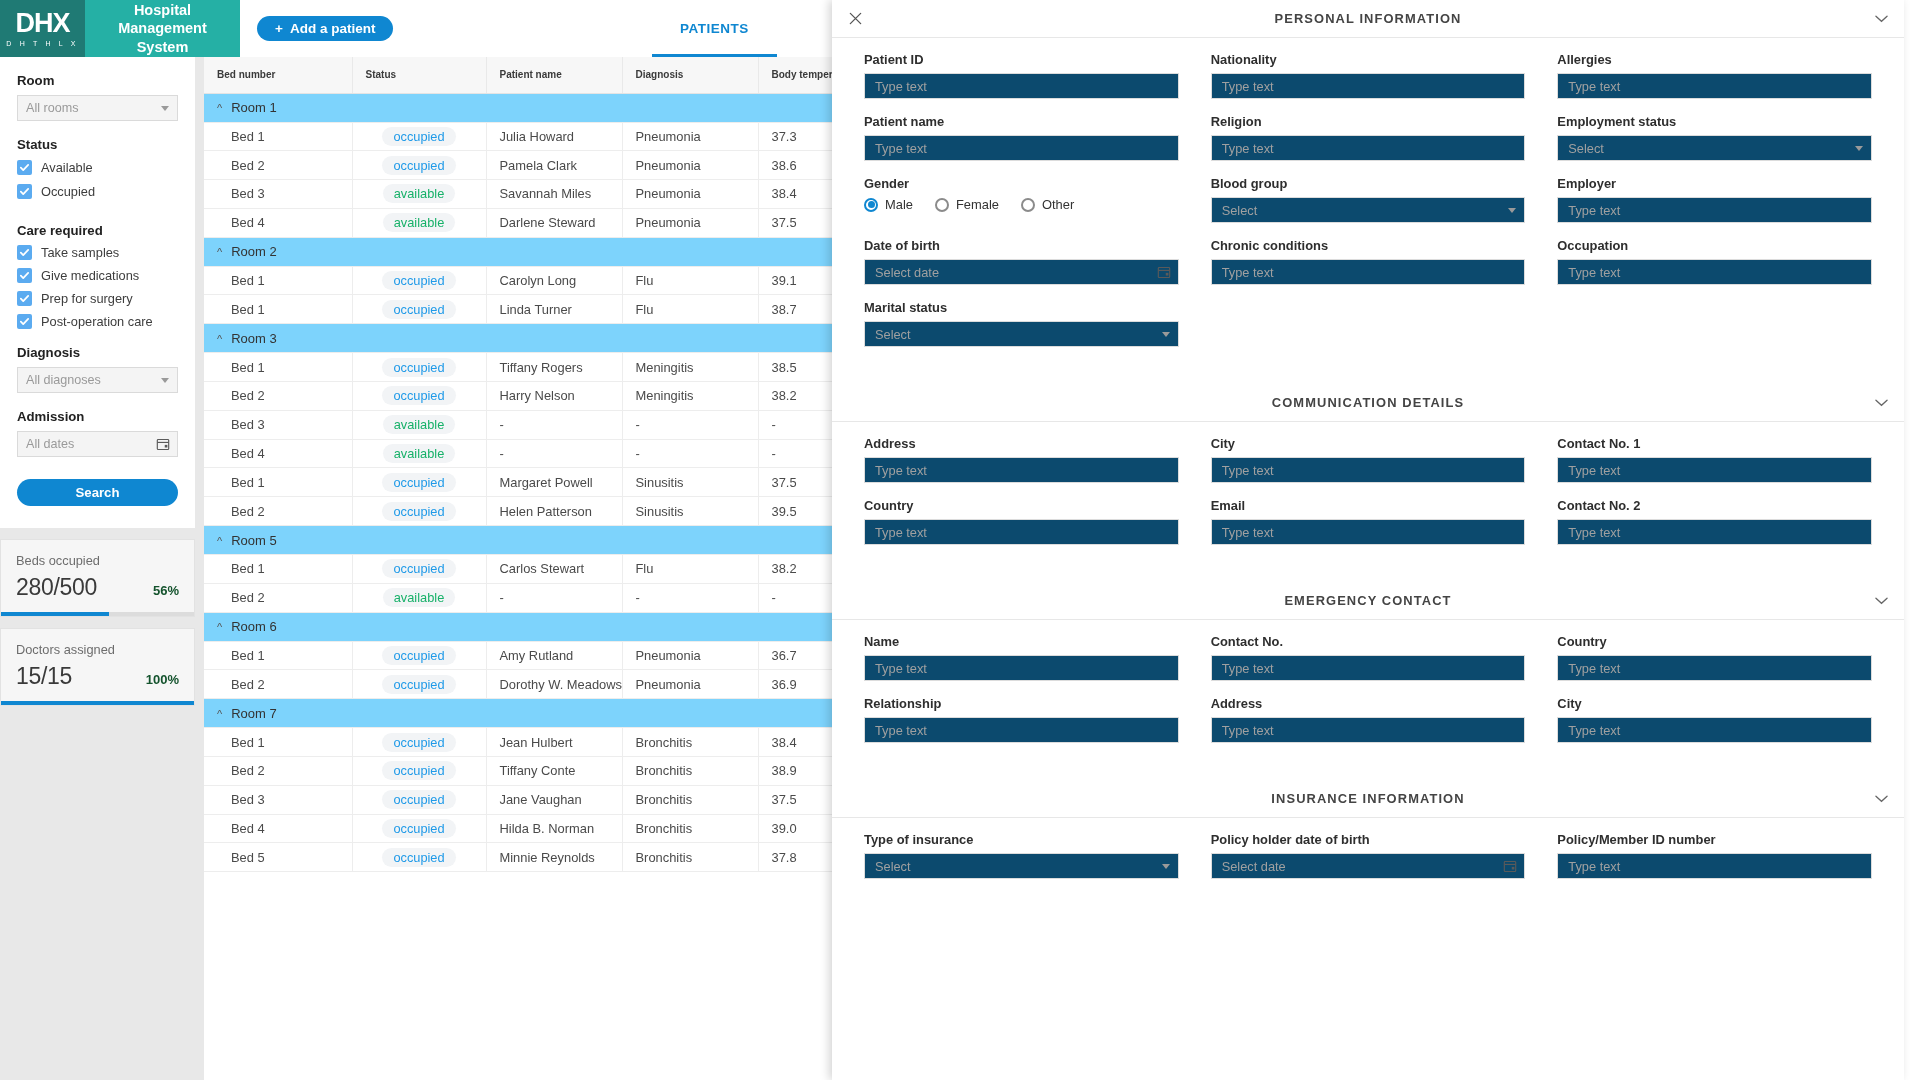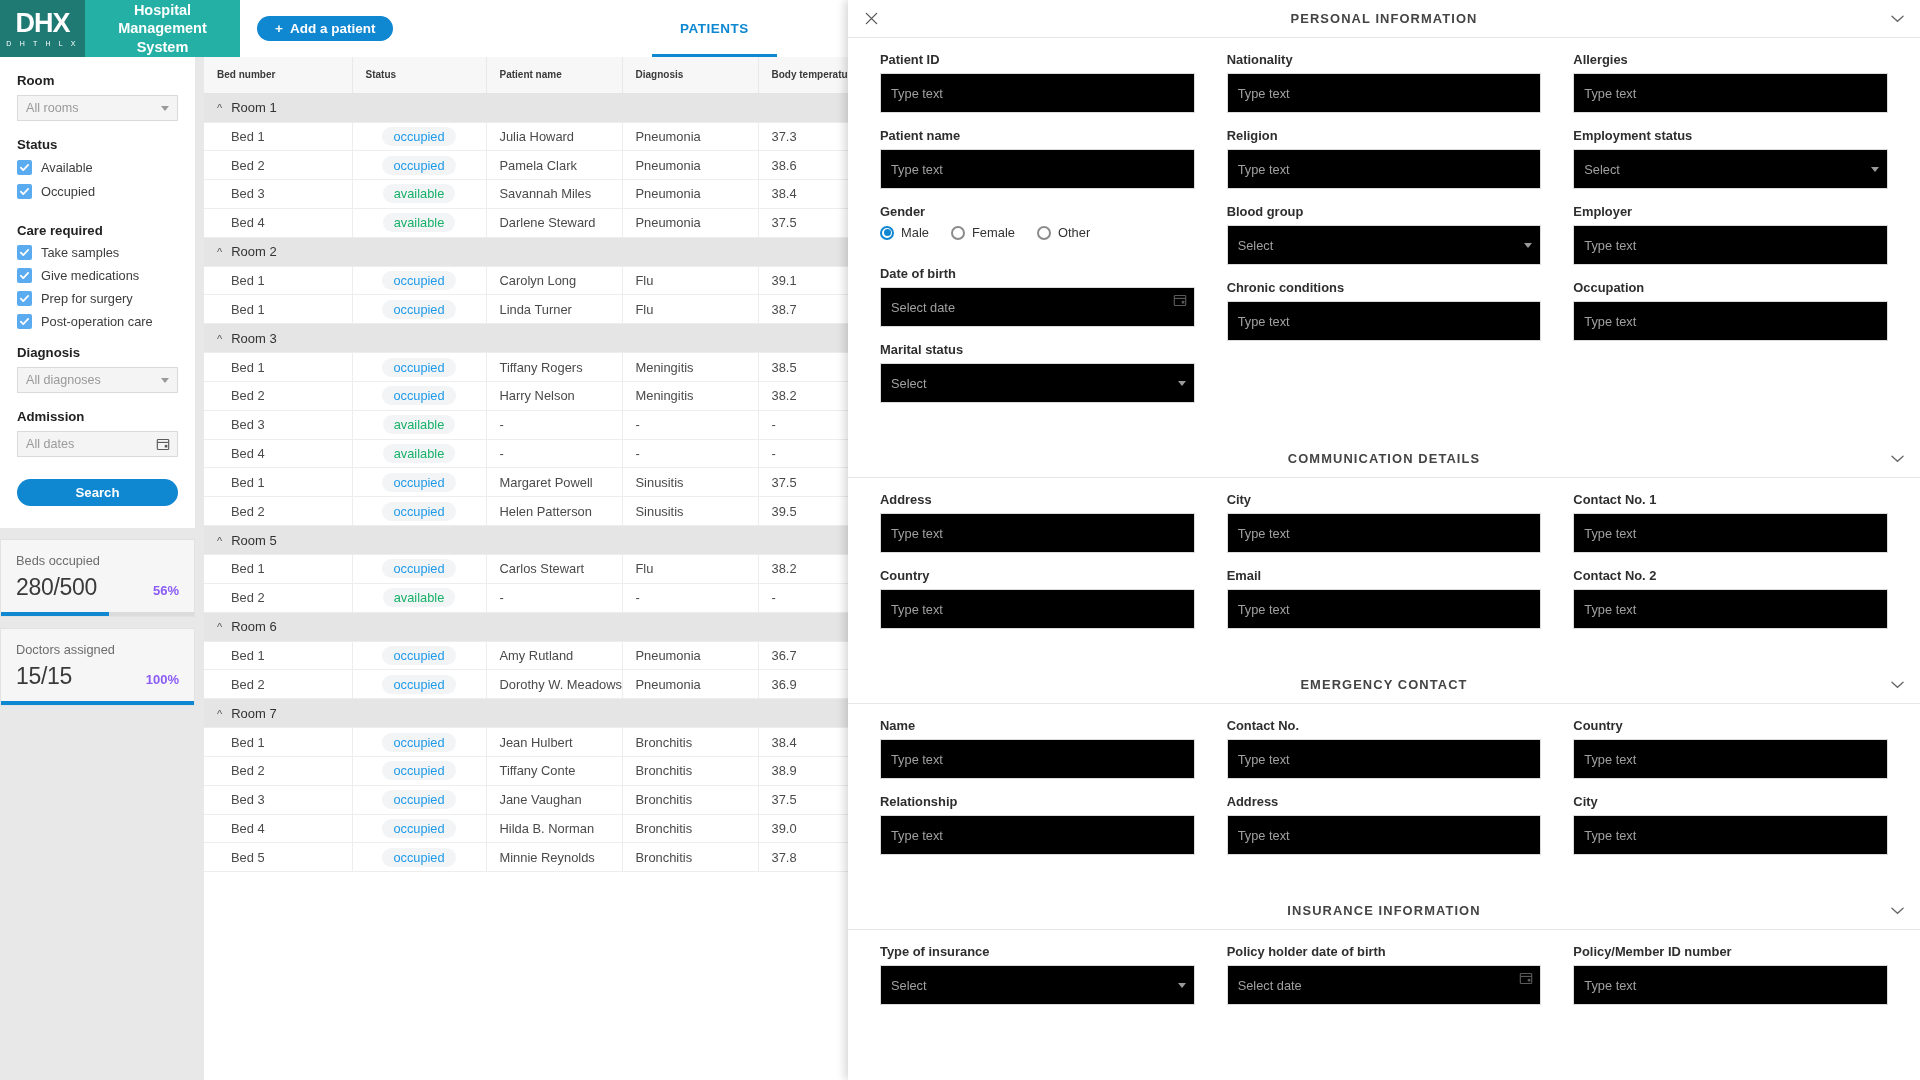--- a/index.html
+++ b/index.html
@@ -85,21 +85,21 @@
     color: #fff; border: none; font-size: 13.2px; font-weight: bold;
     margin-top: 6px; cursor: pointer; font-family: "Liberation Sans", sans-serif;
   }
   .stat-card {
     background: #f6f6f6; border: 1px solid #e2e2e2; margin-top: 11px;
     padding: 13px 15px 0 15px; position: relative;
   }
   .stat-title { font-size: 12.8px; color: #6d6d6d; margin-bottom: 6px; }
   .stat-row { display: flex; align-items: baseline; justify-content: space-between; }
   .stat-val { font-size: 23px; color: #3a3a3a; letter-spacing: -.3px; }
-  .stat-pct { font-size: 13px; color: #8b5cf6; font-weight: bold; }
+  .stat-pct { font-size: 13px; color: #14532d; font-weight: bold; }
   .stat-bar { margin: 11px -15px 0 -15px; height: 4px; background: #dcdcdc; }
   .stat-fill { height: 4px; background: #0f87d1; }
 
   
   .table-wrap {
     position: absolute; left: 204px; top: 57px; right: 0; bottom: 0;
     background: #fff; overflow: hidden;
   }
   table { border-collapse: collapse; width: 1100px; table-layout: fixed; }
   thead th {
@@ -114,28 +114,28 @@
   }
   td.bed { padding-left: 27px; }
   td.status { text-align: center; padding: 0; }
   .pill {
     display: inline-block; border-radius: 10px; background: #f2f4f6;
     padding: 2px 11px; font-size: 12.8px;
   }
   .pill.occupied { color: #1f9ae8; }
   .pill.available { color: #17b169; }
   tr.group td {
-    border-right: none; border-bottom: 1px solid #ededed; background: #e5e5e5;
+    border-right: none; border-bottom: 1px solid #ededed; background: #7dd3fc;
     font-size: 13px; color: #333; padding-left: 13px; height: 29px;
   }
   .chev { display: inline-block; margin-right: 9px; color: #555; font-size: 11px; }
 
   
   .panel {
-    position: absolute; right: 0; top: 0; width: 1072px; height: 1080px;
+    position: absolute; right: 16px; top: 0; width: 1072px; height: 1080px;
     background: #fff; box-shadow: -3px 0 9px rgba(0,0,0,.17);
     overflow: hidden;
     margin-left: 28px;
   }
   .sec-head {
     height: 38px; display: flex; align-items: center; justify-content: center;
     position: relative; border-bottom: 1px solid #e7e7e7;
     font-size: 12.9px; font-weight: bold; letter-spacing: 1.1px; color: #444;
   }
   .sec-head.first { border-bottom: 1px solid #e7e7e7; }
@@ -146,21 +146,21 @@
   }
   .sec-chev {
     position: absolute; right: 16px; top: 50%; transform: translateY(-50%);
     cursor: pointer; color: #666;
   }
   .sec-body { padding: 14px 32px 22px 32px; }
   .grid3 { display: grid; grid-template-columns: 1fr 1fr 1fr; column-gap: 32px; }
   .field { margin-bottom: 15px; }
   .field-lbl { font-size: 12.9px; font-weight: bold; color: #2e2e2e; margin-bottom: 6px; }
   .field-in {
-    height: 40px; background: #000000; border: 1px solid #dcdcdc;
+    height: 26px; background: #0c4a6e; border: 1px solid #dcdcdc;
     display: flex; align-items: center; padding: 0 10px; position: relative;
     cursor: text;
   }
   .field-in span { font-size: 12.8px; color: #a0a0a0; }
   .field-in.sel { cursor: pointer; }
   .radio-row { display: flex; align-items: flex-start; gap: 22px; height: 26px; }
   .radio { display: flex; align-items: center; gap: 7px; cursor: pointer; }
   .rdot {
     width: 14px; height: 14px; border-radius: 50%; border: 2px solid #8b8b8b;
     display: flex; align-items: center; justify-content: center; flex: none;

